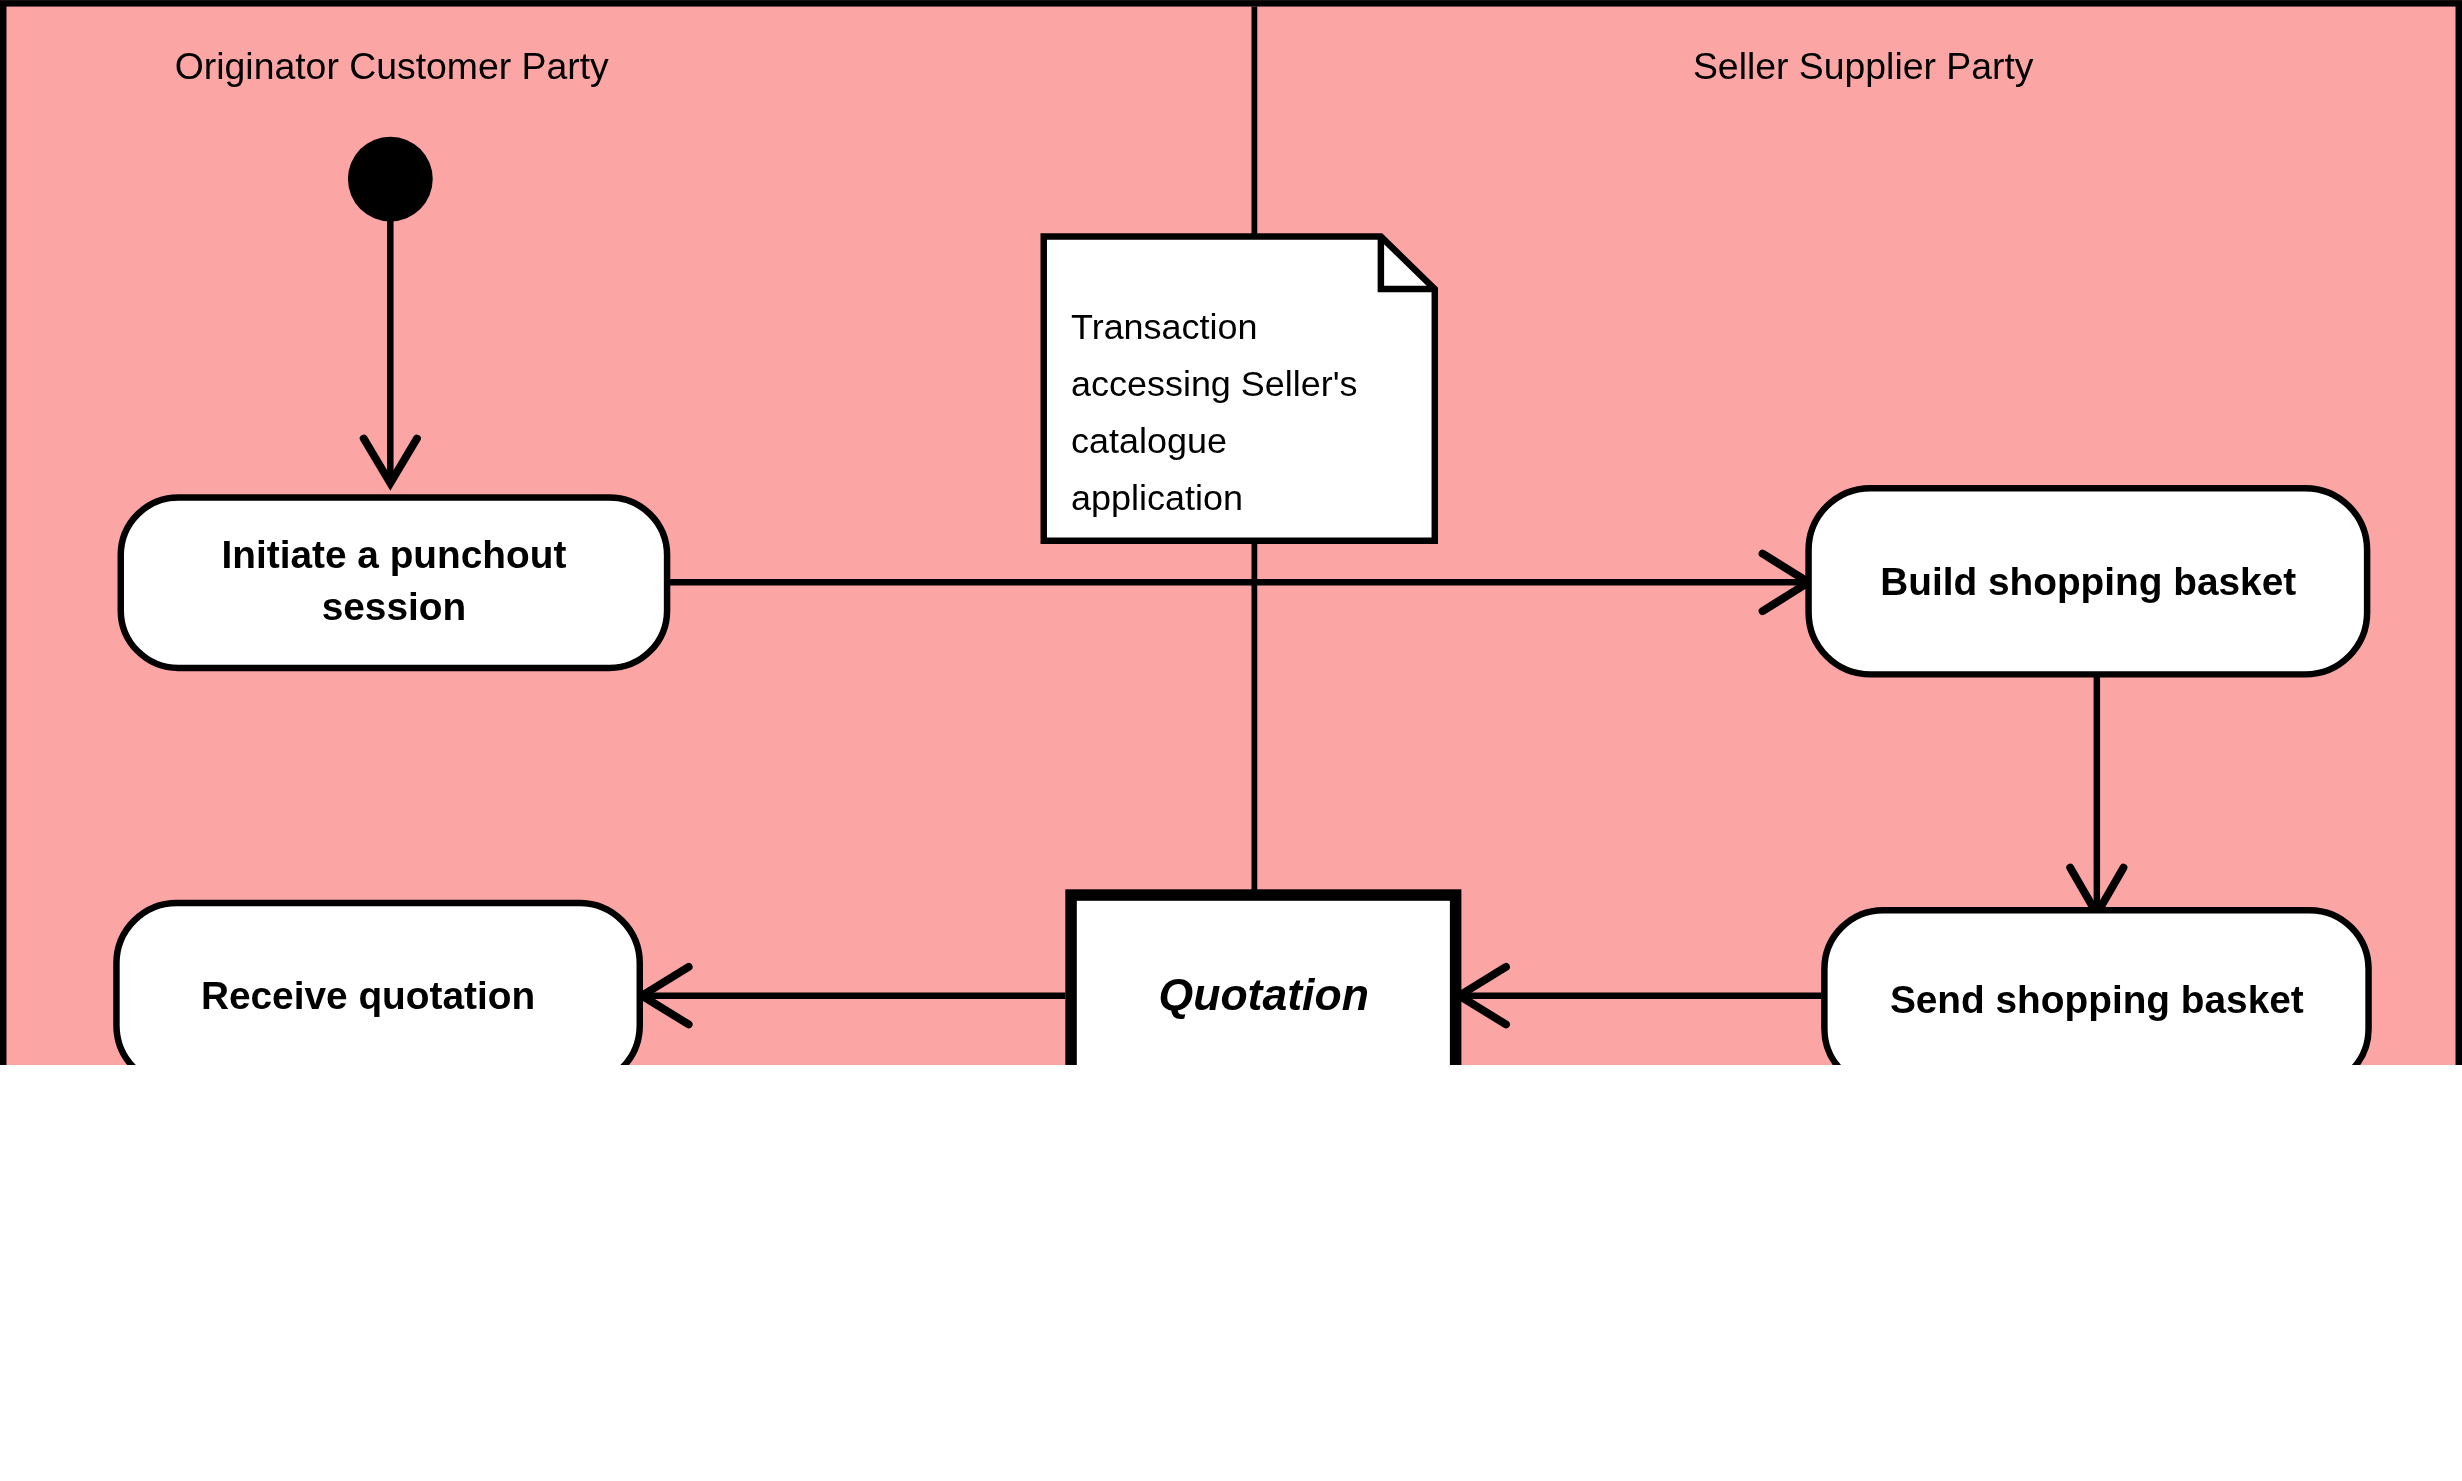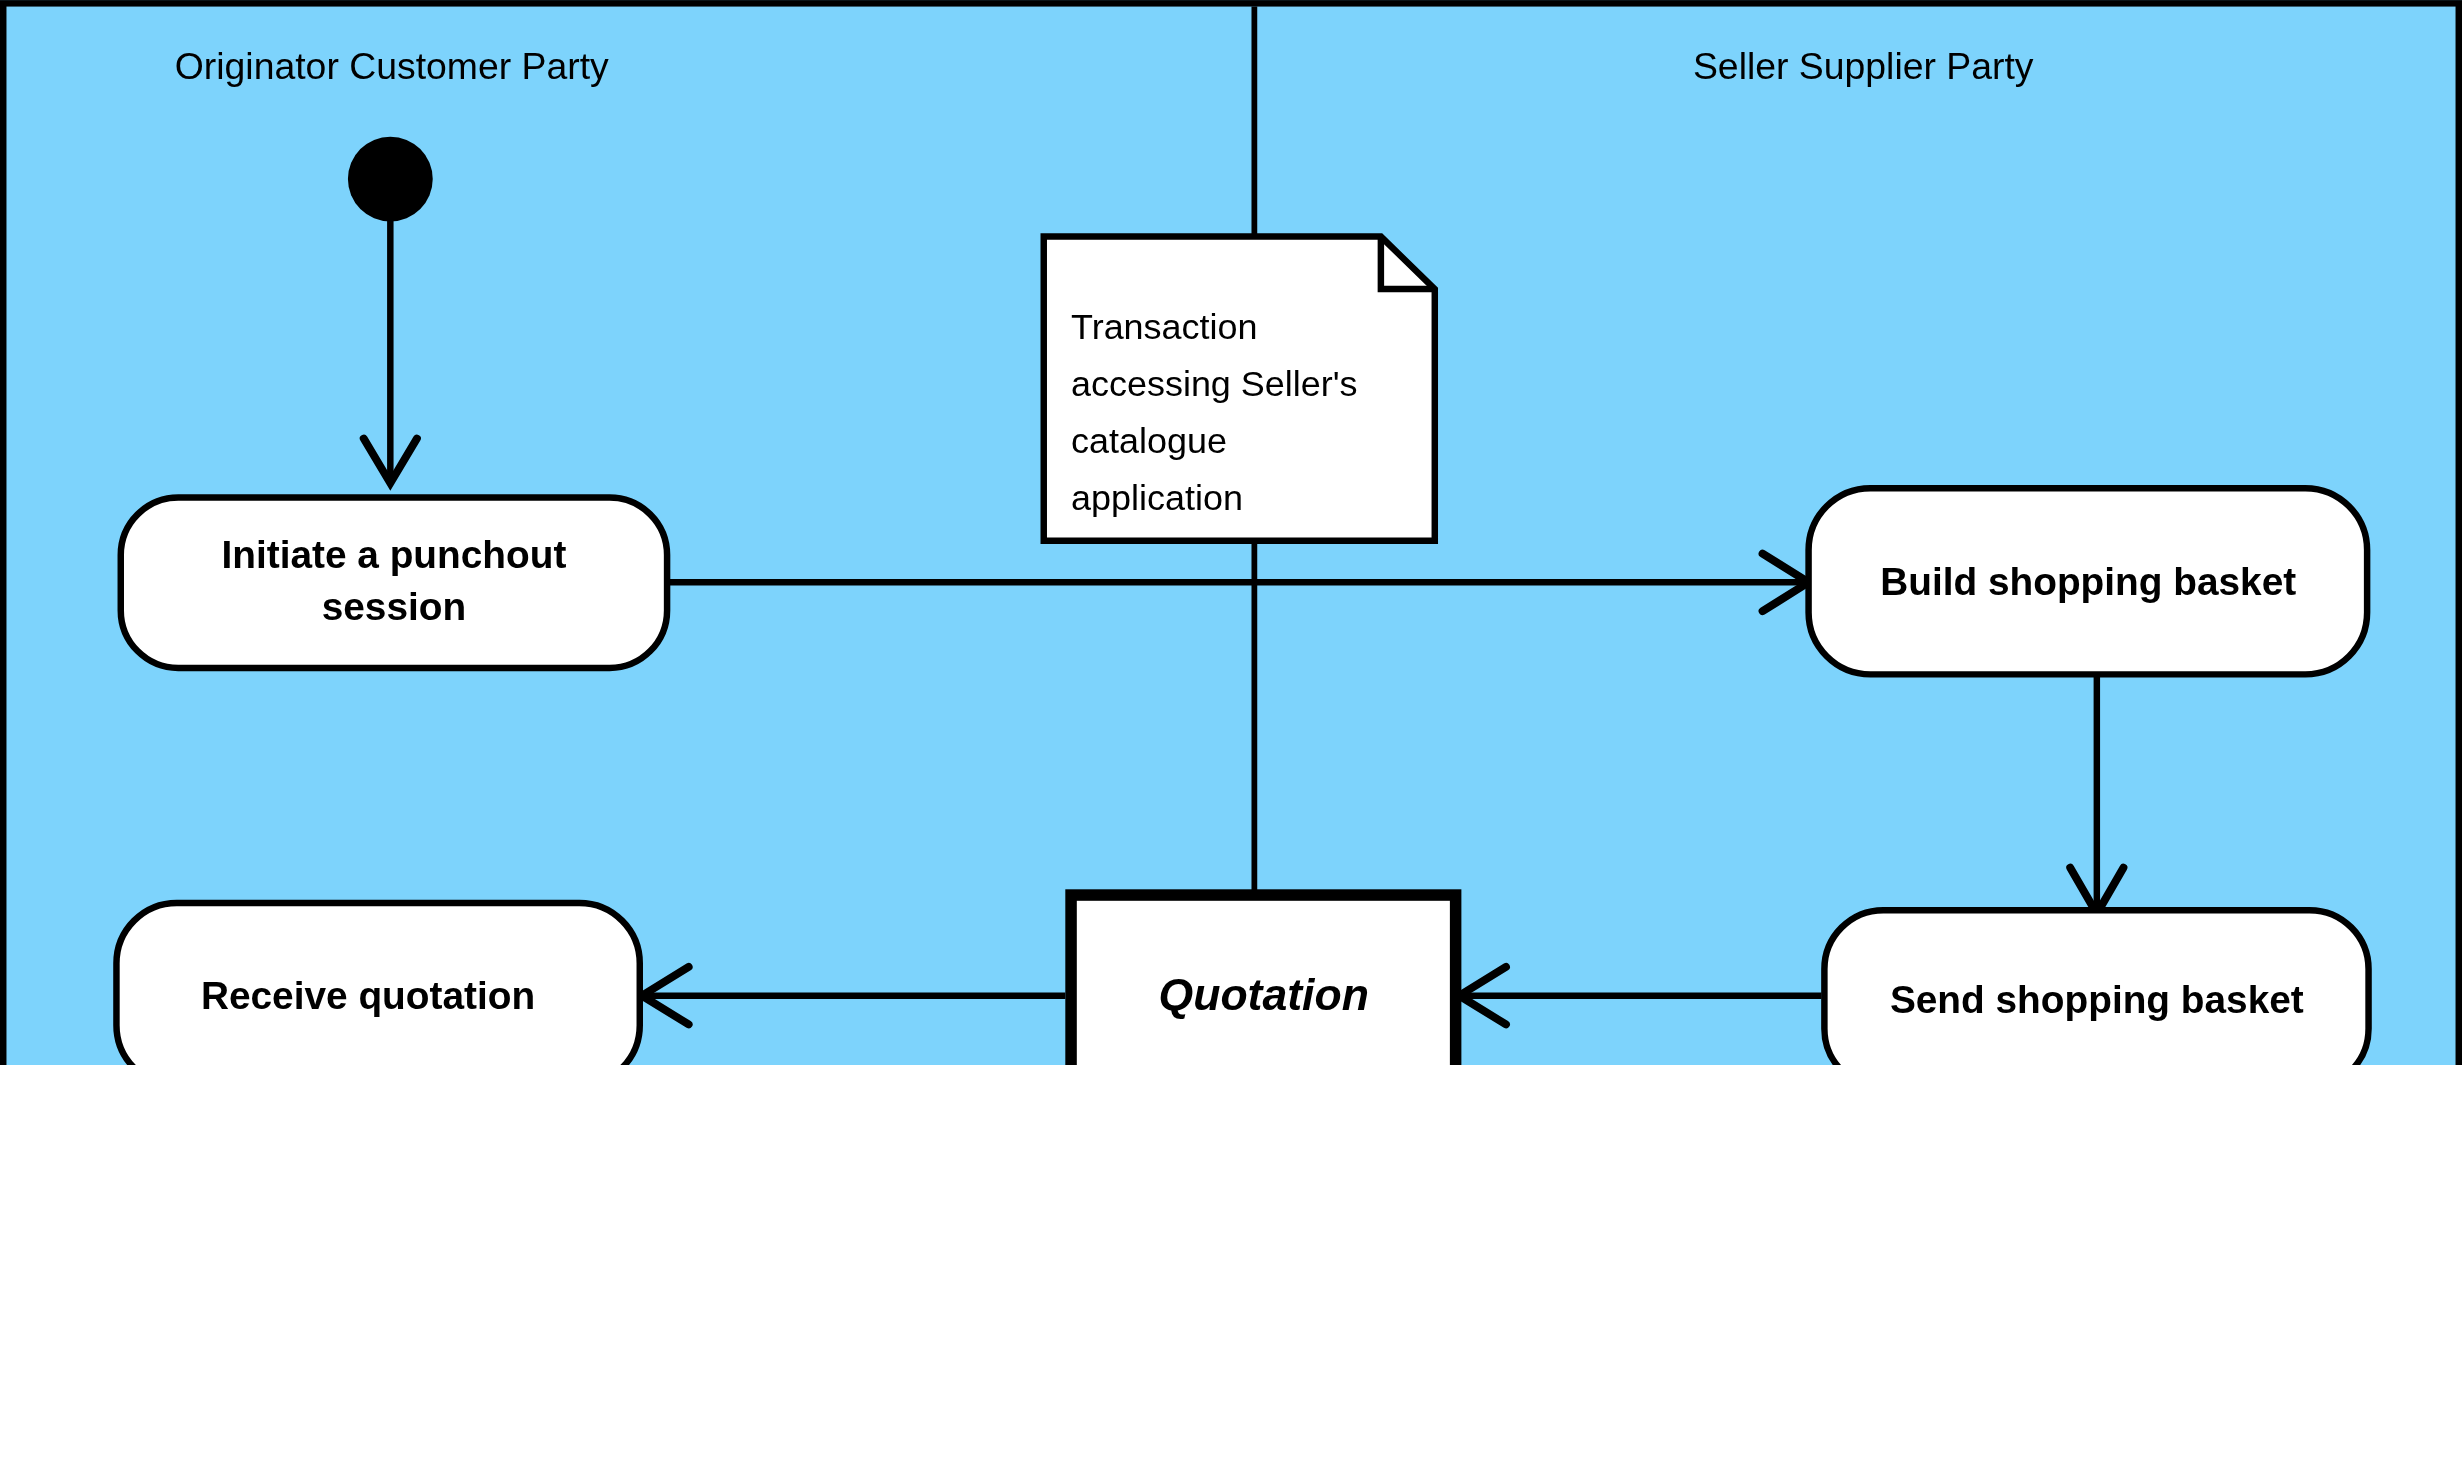--- a/index.html
+++ b/index.html
@@ -7,21 +7,21 @@
     padding: 0;
     background: #ffffff;
   }
   body {
     font-family: "Liberation Sans", sans-serif;
   }
   #canvas {
     position: relative;
     width: 2462px;
     height: 1065px;
-    background: #7dd3fc;
+    background: #fca5a5;
     overflow: hidden;
   }
   #diagram-svg {
     position: absolute;
     left: 0;
     top: 0;
     width: 2462px;
     height: 1481px;
   }
   .lane-title {

